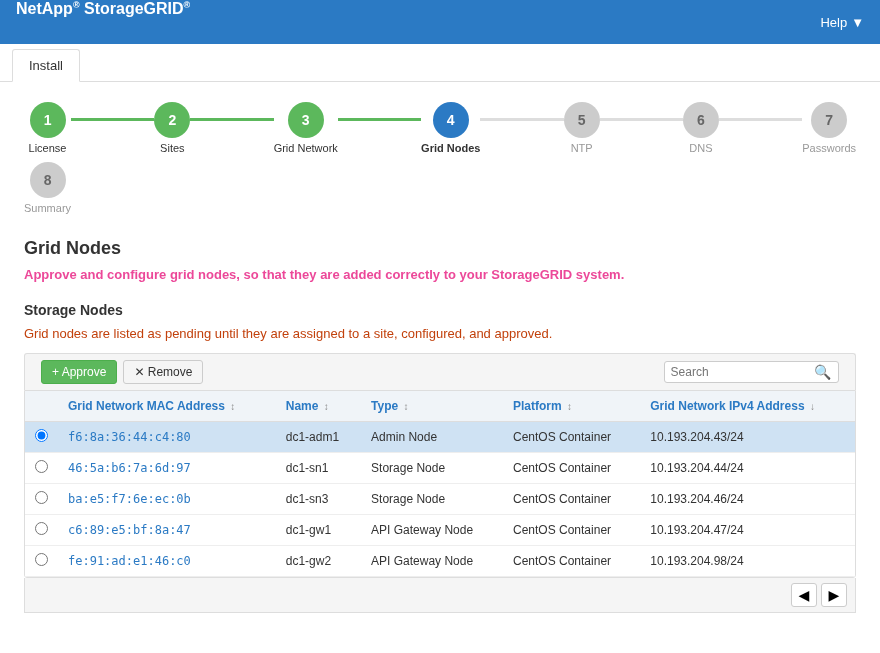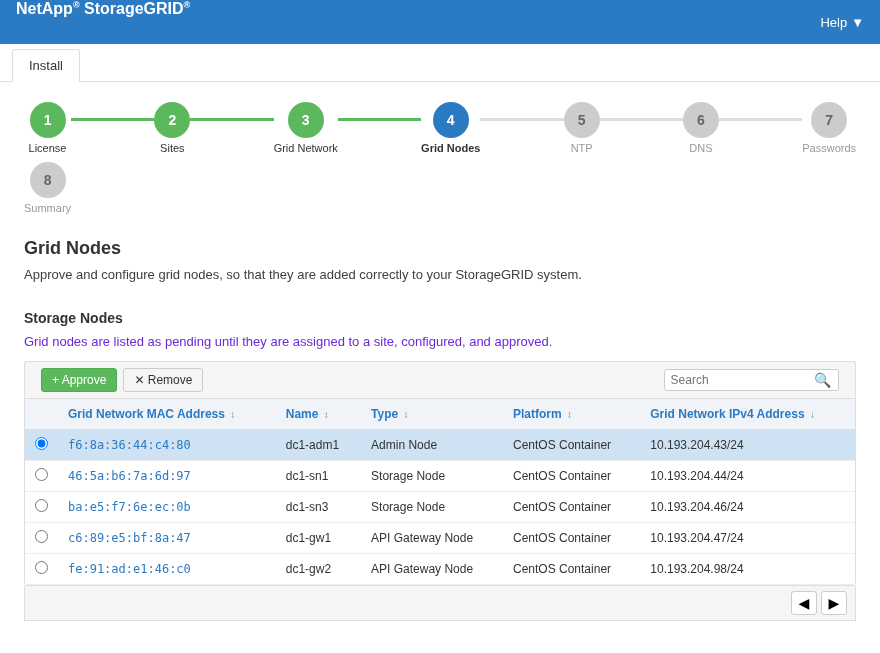--- a/index.html
+++ b/index.html
@@ -100,25 +100,25 @@
       flex: 1;
       height: 3px;
       margin-top: 16px;
       position: relative;
     }
     .step-connector.done { background: #5cb85c; }
     .step-connector.inactive { background: #ddd; }
 
     
     .page-title { font-size: 18px; font-weight: bold; margin-bottom: 8px; }
-    .page-desc { font-size: 13px; color: #404040; margin-bottom: 28px; }
+    .page-desc { font-size: 13px; color: #ec4899; margin-bottom: 20px; font-weight: bold; }
 
     
     .section-title { font-size: 14px; font-weight: bold; margin-bottom: 8px; }
-    .section-desc { font-size: 13px; color: #6d28d9; margin-bottom: 12px; }
+    .section-desc { font-size: 13px; color: #c2410c; margin-bottom: 12px; }
 
     
     .toolbar {
       display: flex;
       justify-content: space-between;
       align-items: center;
       margin-bottom: 0;
       padding: 6px 16px;
       background: #f5f5f5;
       border: 1px solid #ddd;

